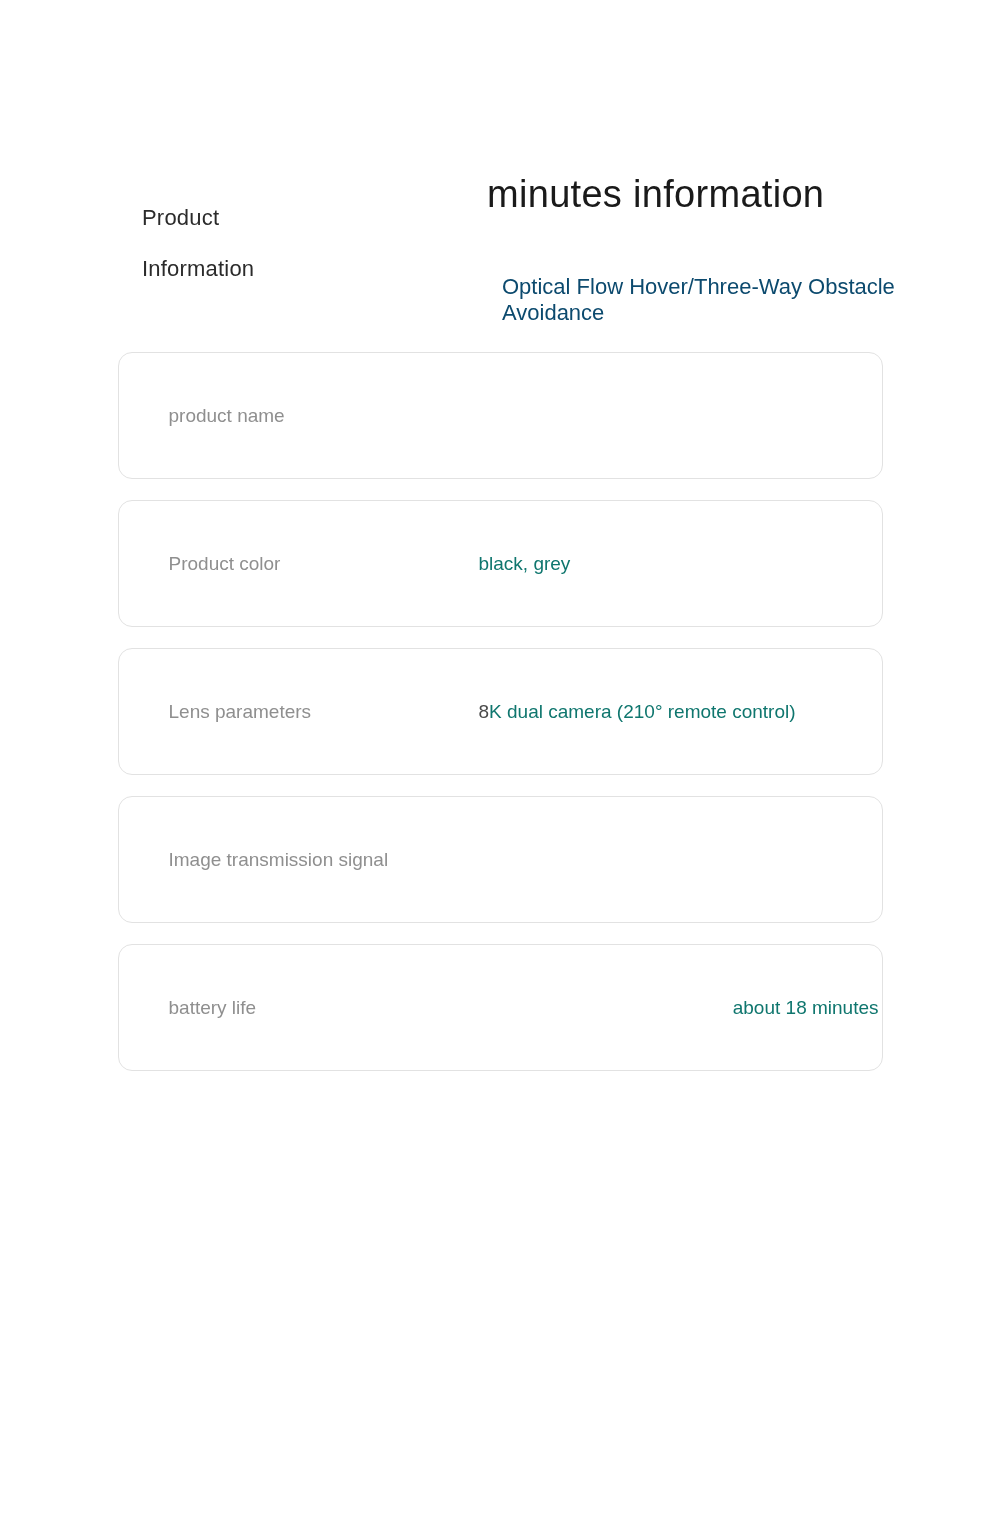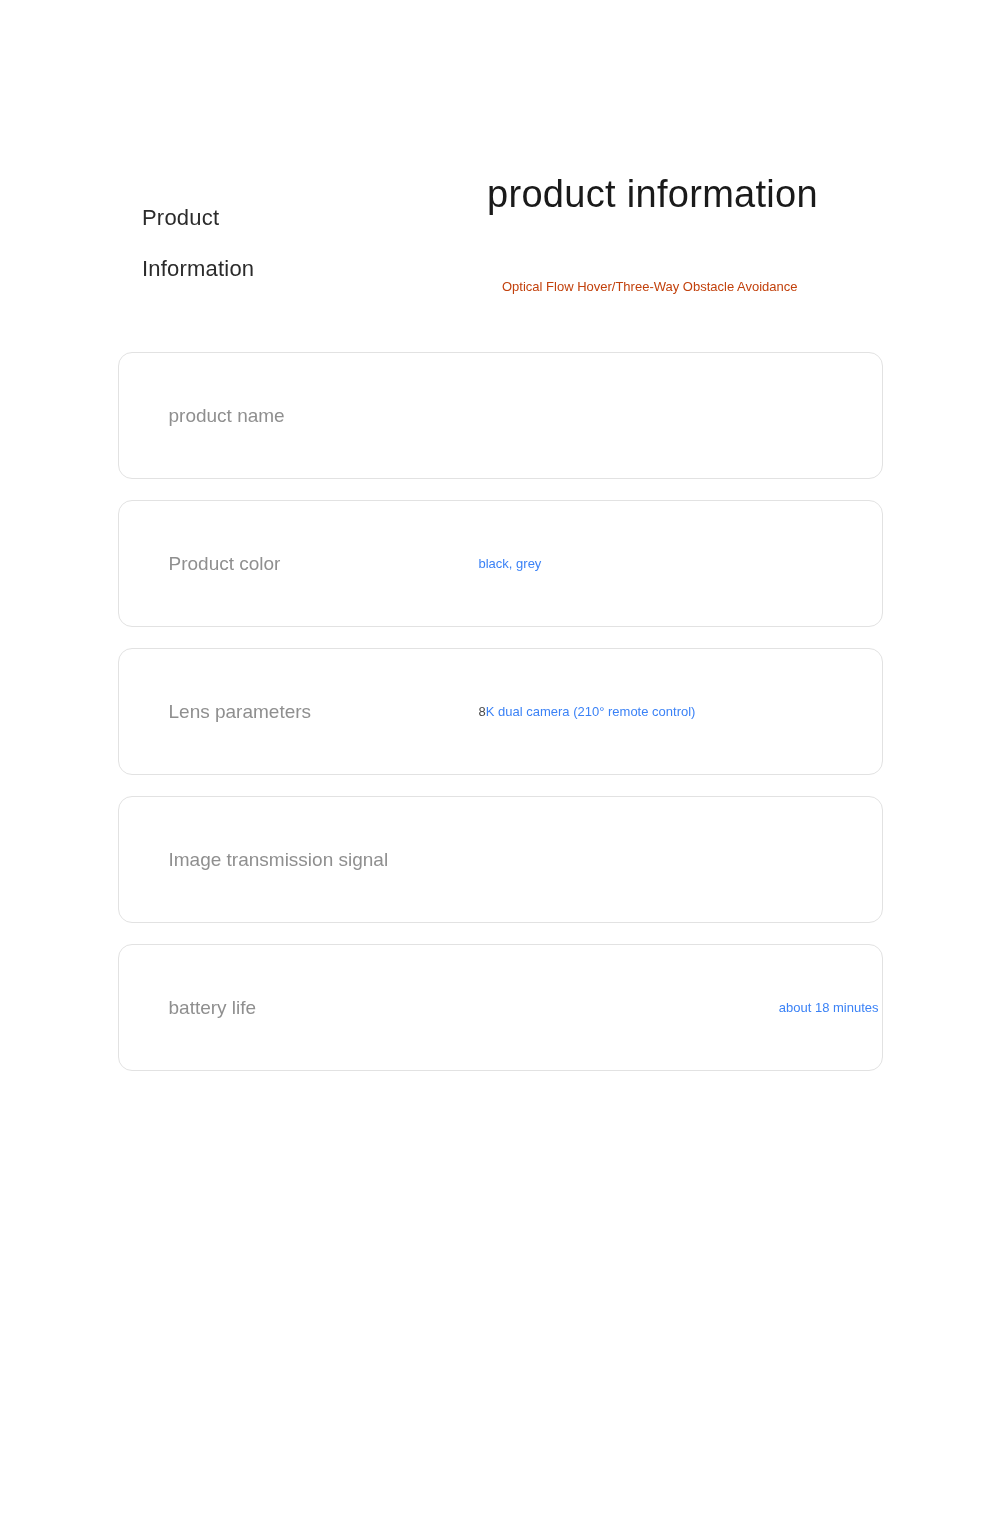--- a/index.html
+++ b/index.html
@@ -52,23 +52,23 @@
     font-weight: 400;
     letter-spacing: 0.3px;
     white-space: nowrap;
   }
 
   .subtitle {
     position: absolute;
     left: 502px;
     top: 274px;
     width: 420px;
-    font-size: 13px;
+    font-size: 22px;
     line-height: 26px;
-    color: #c2410c;
+    color: #0c4a6e;
     font-weight: 400;
   }
 
   
   .spec-list {
     position: absolute;
     left: 0;
     top: 352px;
     width: 1000px;
   }
@@ -94,40 +94,40 @@
     color: #8f8f8f;
     font-weight: 400;
     white-space: nowrap;
   }
   .spec-value {
     position: absolute;
     left: 360px;
     top: 50%;
     transform: translateY(-50%);
     width: 400px;
-    font-size: 13px;
+    font-size: 19px;
     line-height: 26px;
-    color: #3b82f6;
+    color: #0f766e;
     font-weight: 400;
   }
   .spec-value.dark-lead::first-letter {
     color: #4a4a4a;
   }
 </style>
 </head>
 <body>
 
 <div class="page">
 
   <div class="header">
     <div class="eyebrow">
       <span>Product</span>
       <span>Information</span>
     </div>
-    <div class="main-title">product information</div>
+    <div class="main-title">minutes information</div>
   </div>
 
   <div class="subtitle">Optical Flow Hover/Three-Way Obstacle Avoidance</div>
 
   <div class="spec-list">
 
     <div class="spec-row">
       <div class="spec-label">product name</div>
       <div class="spec-value"></div>
     </div>

